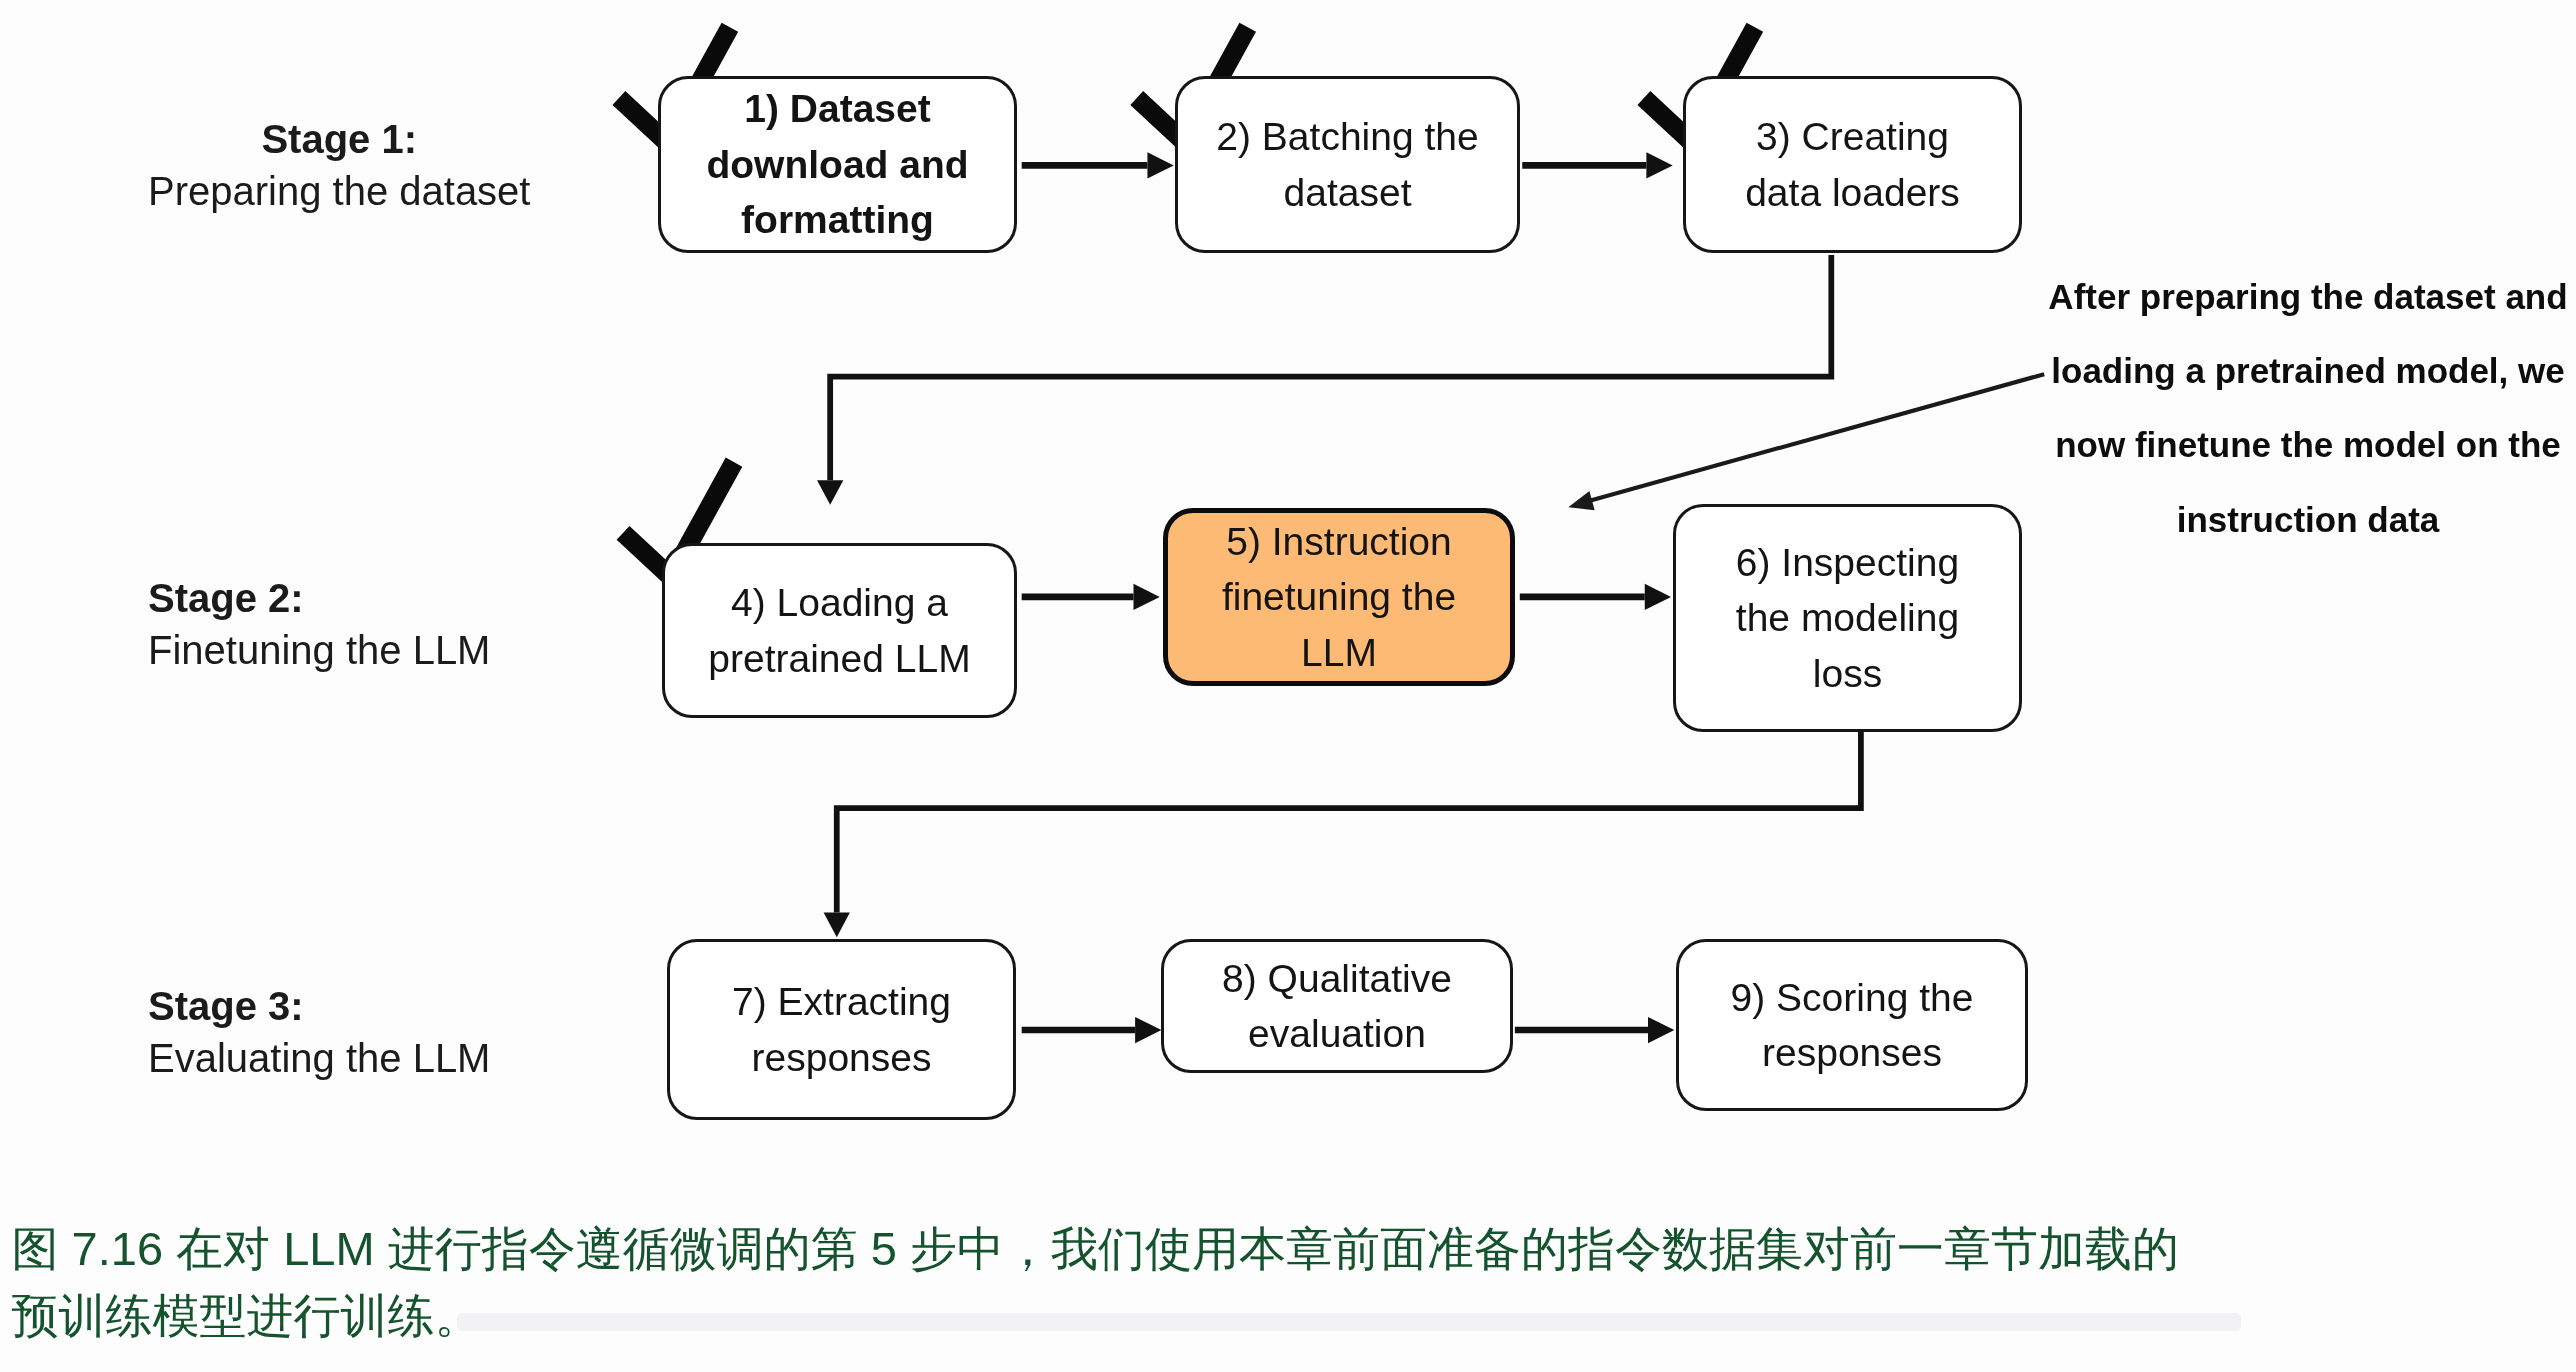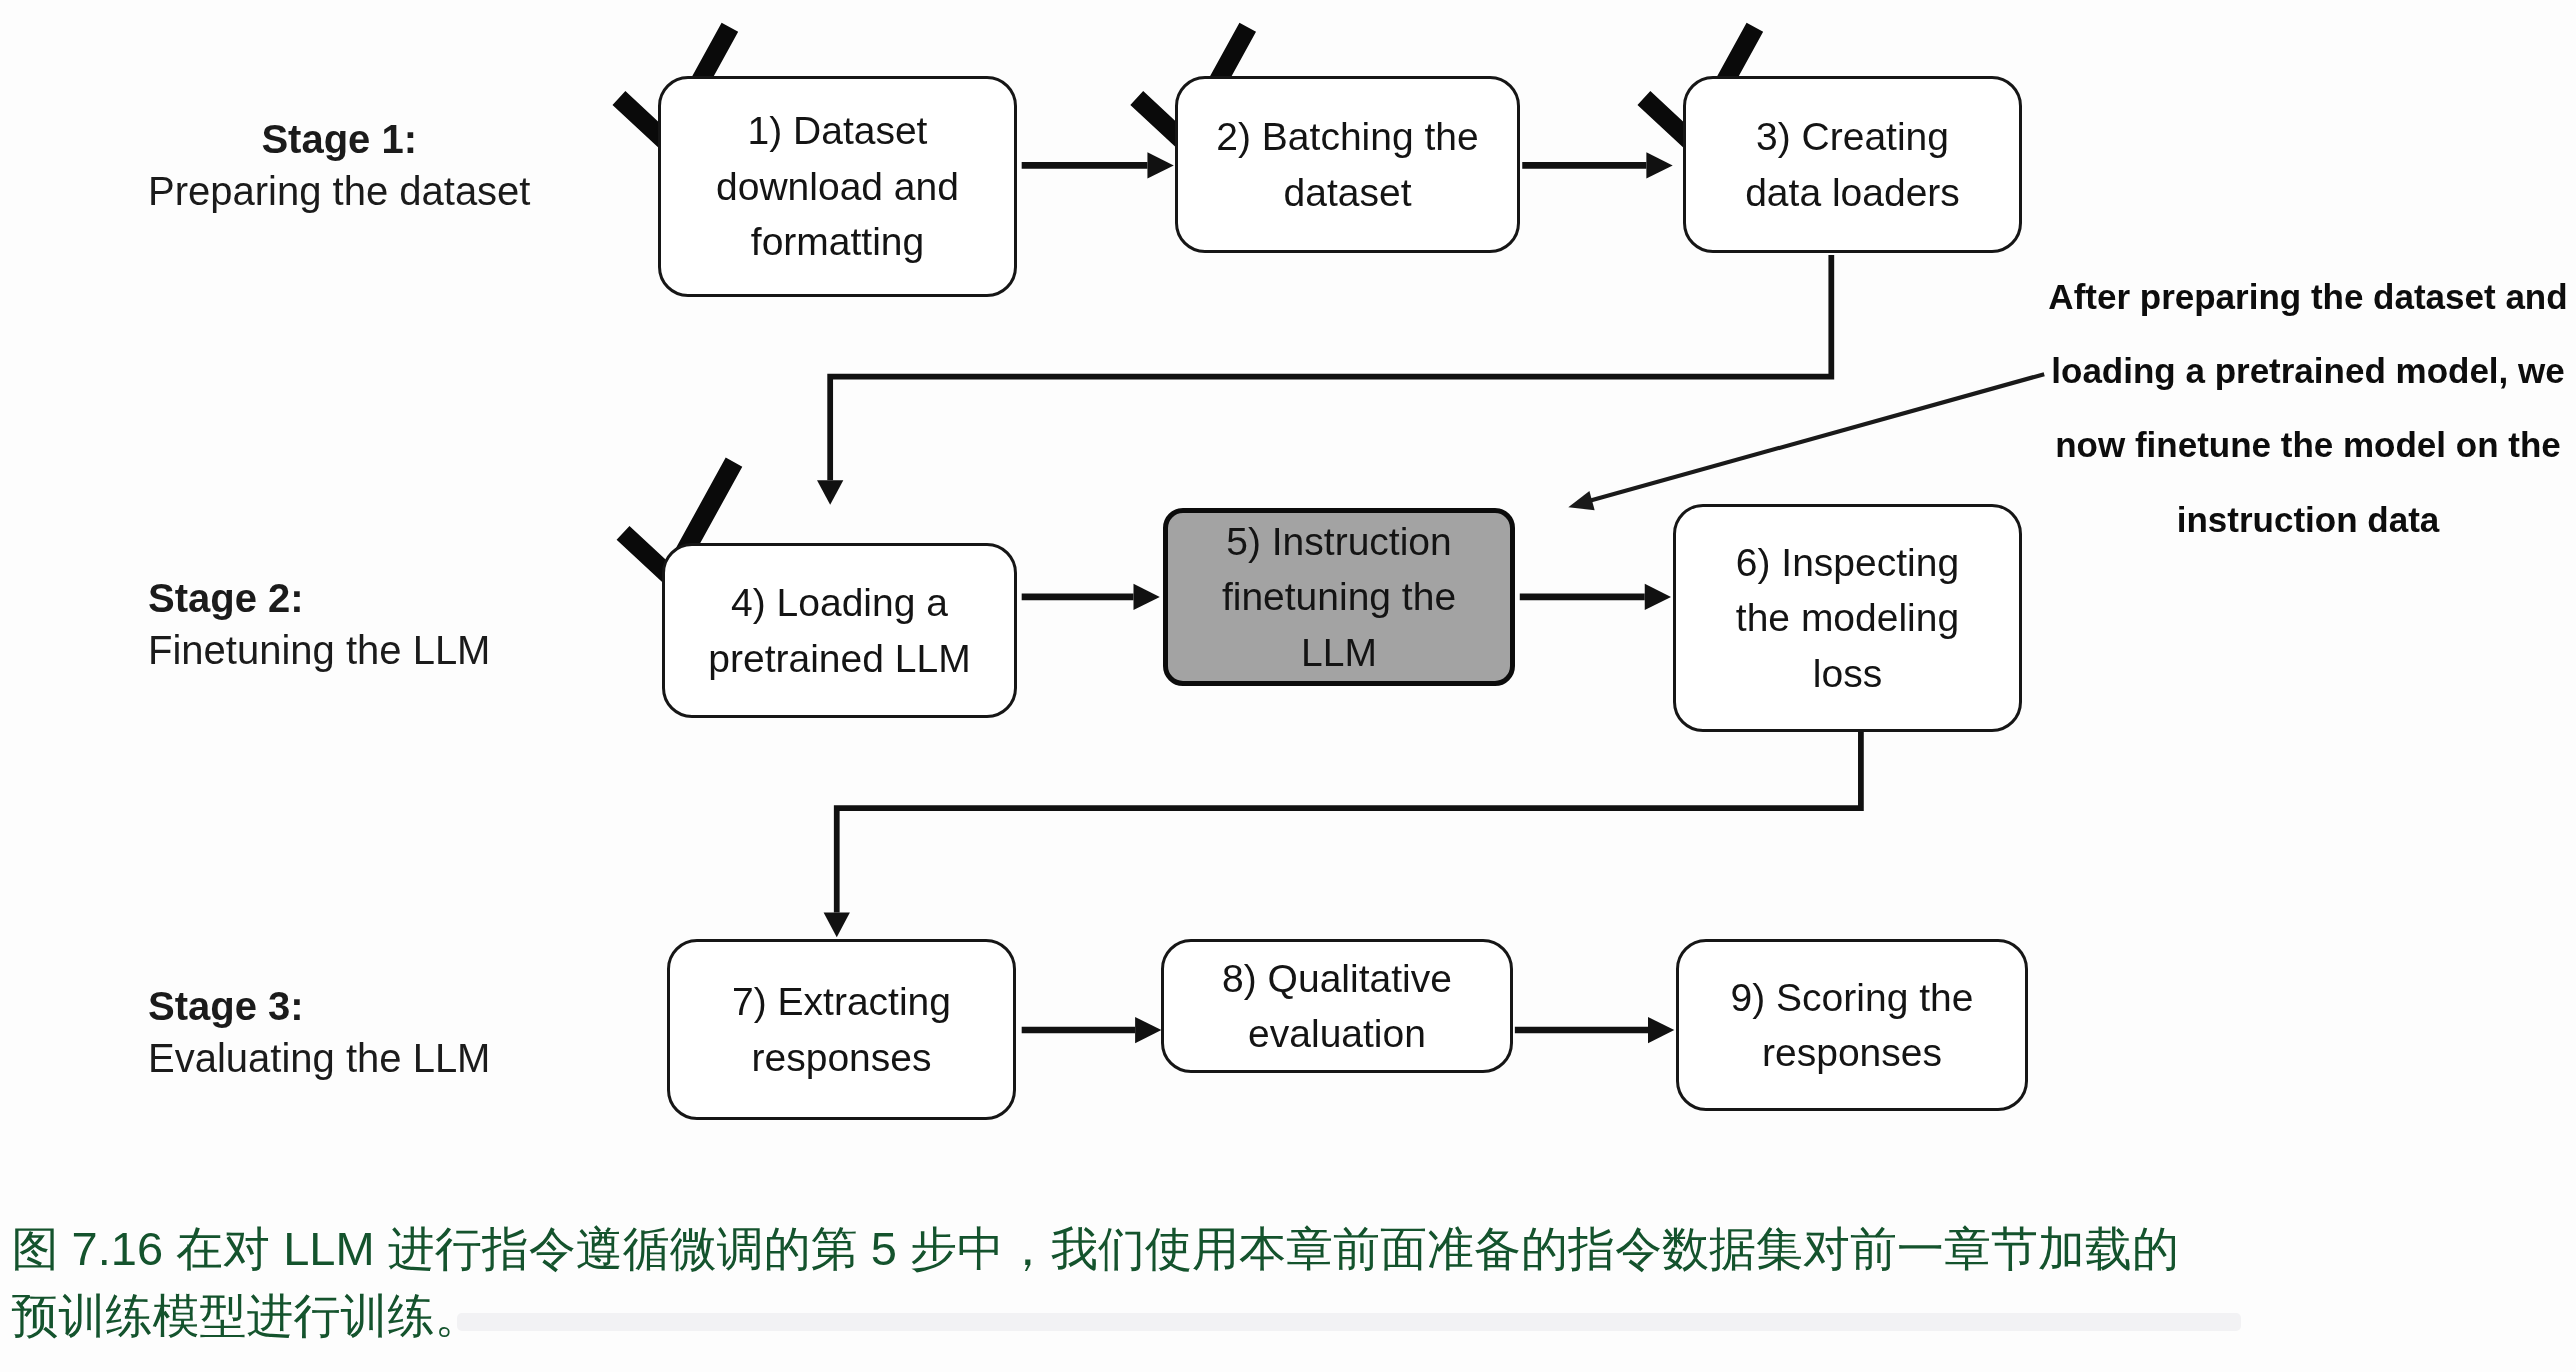--- a/index.html
+++ b/index.html
@@ -16,24 +16,23 @@
     box-sizing:border-box;
     border:3.3px solid #161616;
     border-radius:30px;
     background:#ffffff;
     display:flex;align-items:center;justify-content:center;
     text-align:center;
     font-size:39px;line-height:1.42;color:#141414;
     white-space:pre-line;
   }
   .flow-box.highlight{
-    background:#a3a3a3;
+    background:#fdba74;
     border-width:5.8px;
     border-color:#0c0c0c;
-    border-radius:20px;
   }
   .stage-label{position:absolute;color:#1b1b1b;font-size:40px;line-height:1.3;}
   .stage-label .stage-title{font-weight:bold;display:block;}
   .stage-label .stage-subtitle{display:block;}
   .annotation{
     position:absolute;
     left:2037px;top:260px;width:542px;
     text-align:center;
     font-weight:bold;
     font-size:35px;line-height:2.12;
@@ -96,21 +95,21 @@
   </div>
   <div class="stage-label" style="left:148px;top:572px;">
     <span class="stage-title">Stage 2:</span>
     <span class="stage-subtitle">Finetuning the LLM</span>
   </div>
   <div class="stage-label" style="left:148px;top:980px;">
     <span class="stage-title">Stage 3:</span>
     <span class="stage-subtitle">Evaluating the LLM</span>
   </div>
 
-  <div class="flow-box" style="left:658px;top:76px;width:359px;height:221px;">1) Dataset
+  <div class="flow-box" style="left:658px;top:76px;width:359px;height:177px;font-weight:bold;">1) Dataset
 download and
 formatting</div>
   <div class="flow-box" style="left:1175px;top:76px;width:345px;height:177px;">2) Batching the
 dataset</div>
   <div class="flow-box" style="left:1683px;top:76px;width:339px;height:177px;">3) Creating
 data loaders</div>
 
   <div class="flow-box" style="left:662px;top:511px;width:355px;height:175px;margin-top:32px;">4) Loading a
 pretrained LLM</div>
   <div class="flow-box highlight" style="left:1163px;top:508px;width:352px;height:178px;">5) Instruction

